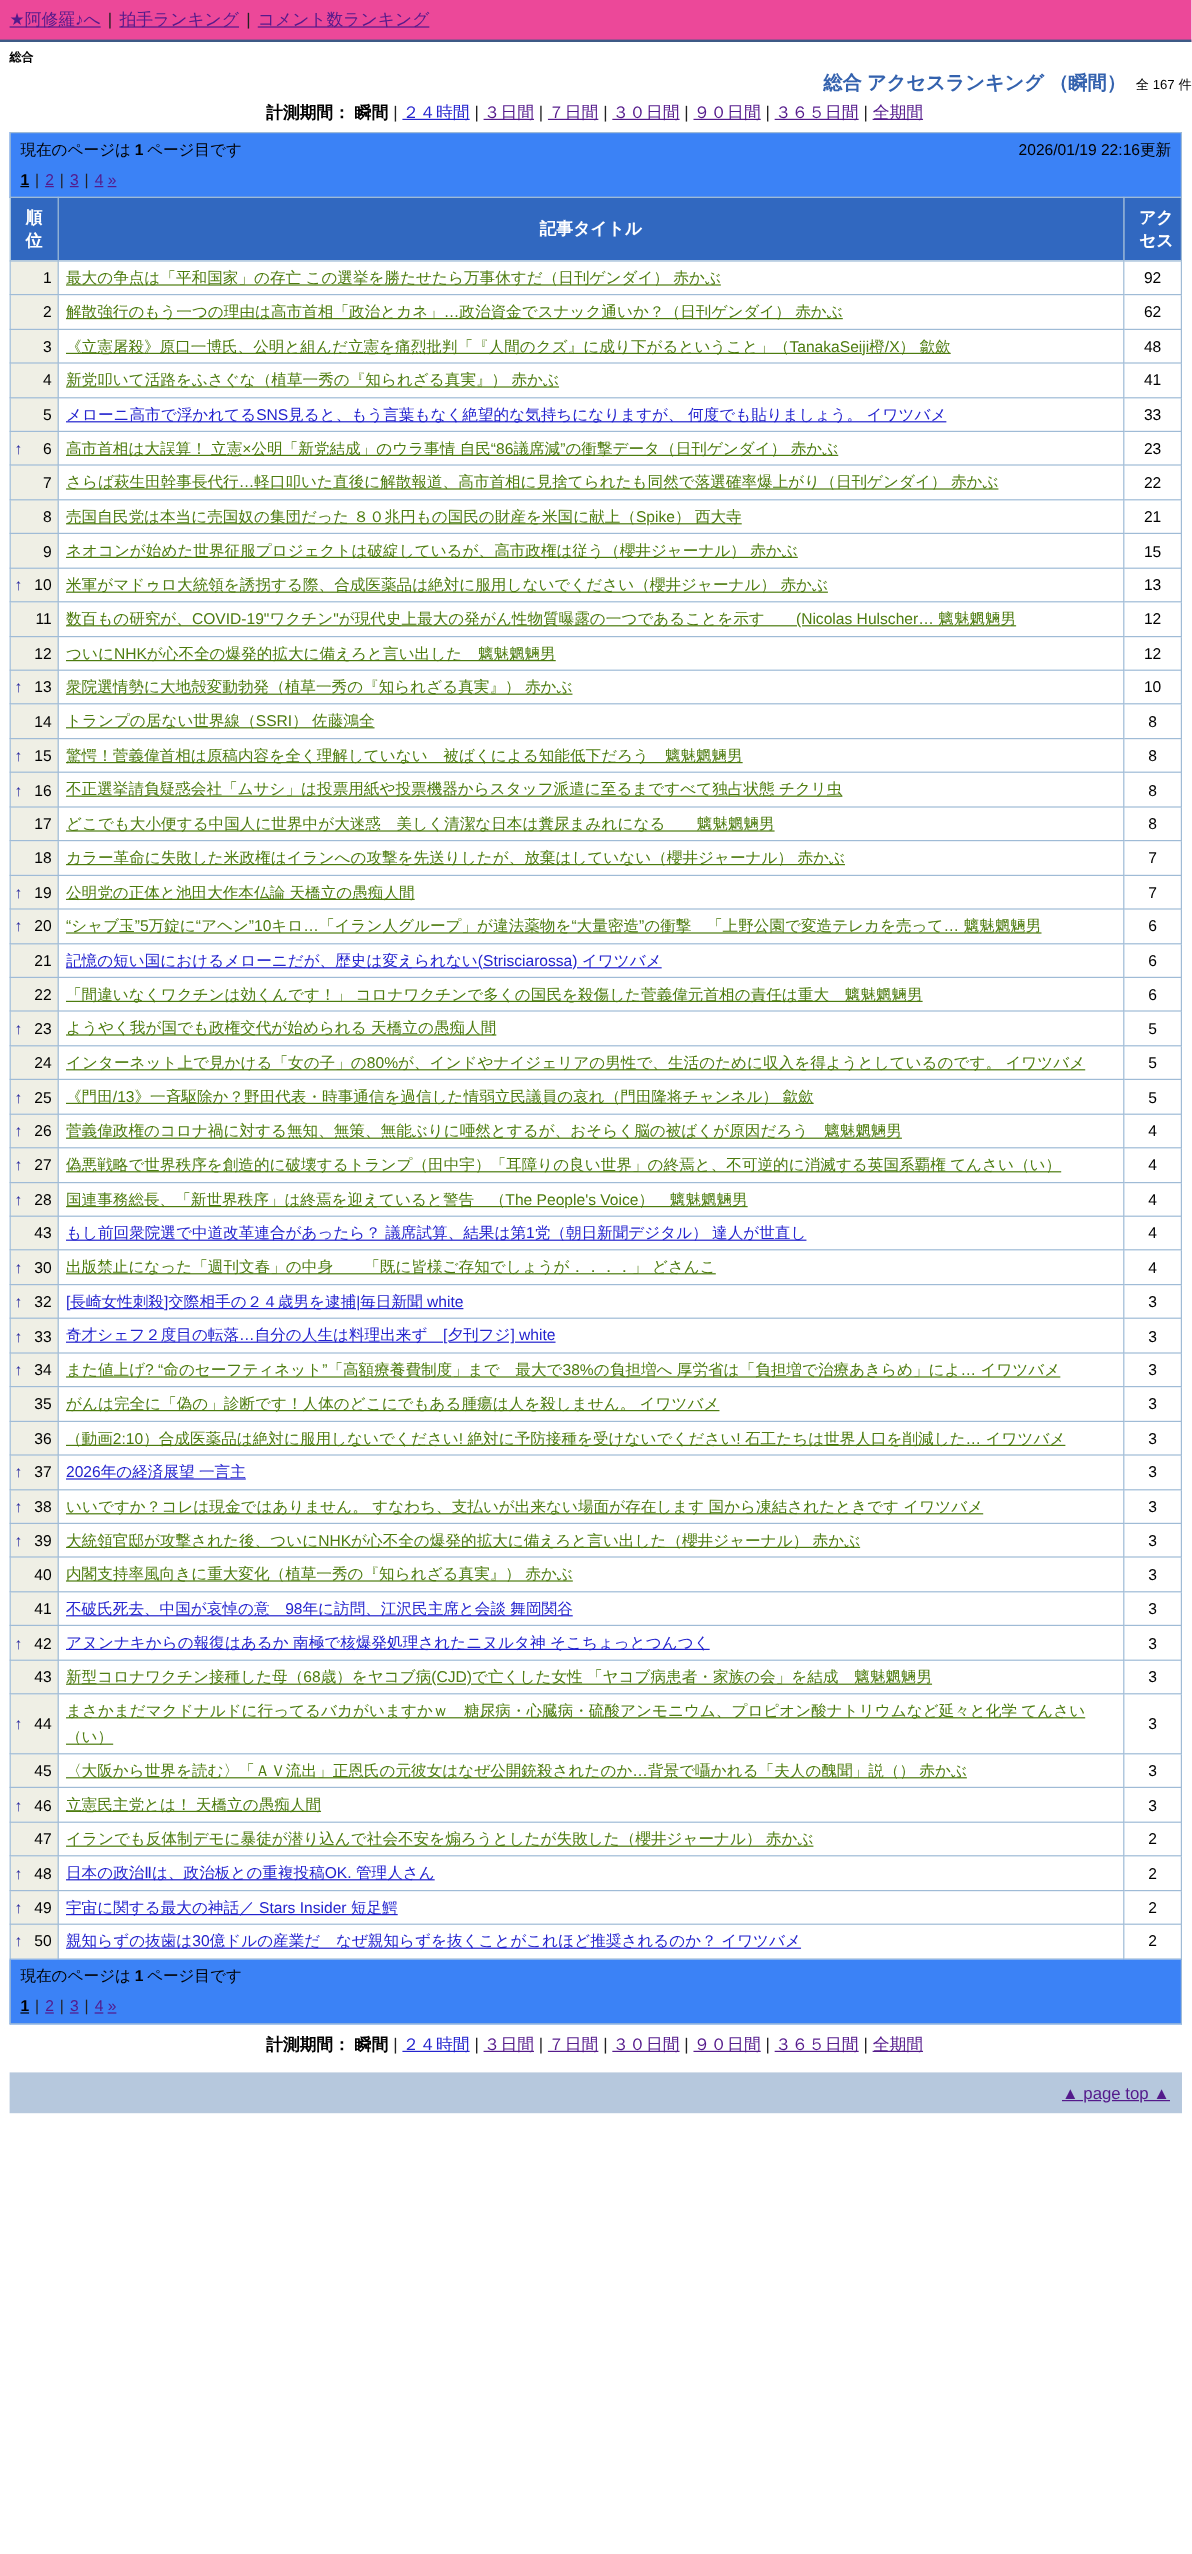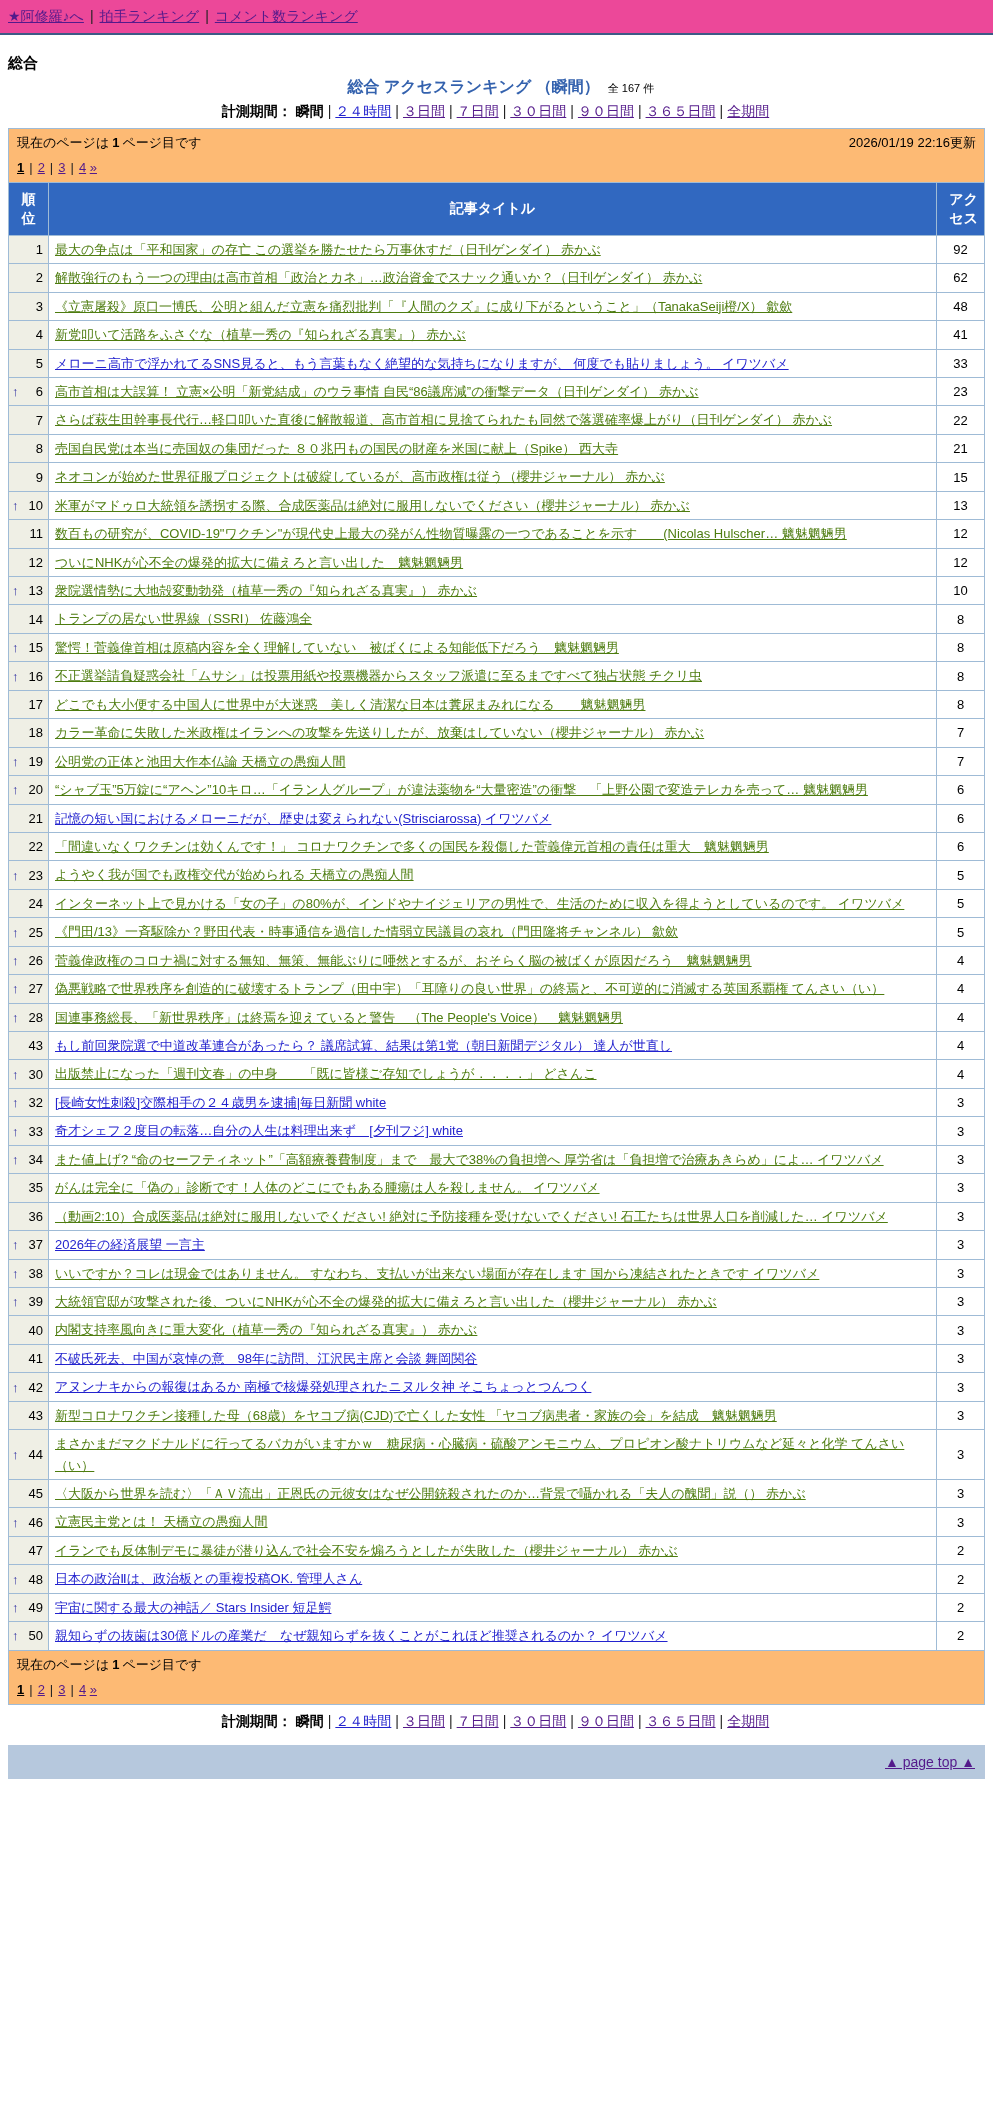--- a/index.html
+++ b/index.html
@@ -4,35 +4,35 @@
 <style>
   * { box-sizing: border-box; }
   html,body { margin:0; padding:0; background:#fff; }
   body { font-family: "Liberation Sans", "DejaVu Sans", sans-serif; color:#000; }
 
   
   .topnav { background:#ec4899; border-bottom:2px solid #3D5A86; padding:8px 8px 7px; font-size:14px; }
   .topnav a { color:#541A8B; text-decoration:underline; }
   .topnav .sep { color:#222; margin:0 6px; }
 
-  .section-label { font-size:15px; font-weight:bold; padding:6px 0 0 8px;margin-top:13px; }
-
-  .title-line { margin-left:35%; width:65%; text-align:left; padding-top:4px; white-space:nowrap; }
+  .section-label { font-size:10px; font-weight:bold; padding:6px 0 0 8px; }
+
+  .title-line { margin-left:35%; width:65%; text-align:right; padding-top:4px; white-space:nowrap; }
   .page-title { font-size:16px; font-weight:bold; color:#3462AE; }
   .total-count { font-size:11px; color:#000; margin-left:8px; }
 
   .period-line { text-align:center; font-size:14px; padding:5px 2px 7px 0; }
   .period-line .plabel, .period-line .pcurrent { font-weight:bold; color:#000; }
   .period-line a { color:#541A8B; text-decoration:underline; }
   .period-line a.blue { color:#2323CE; }
   .period-line .sep { color:#222; margin:0 4px; }
 
   .content { margin:0 8px; }
 
-  .band { background:#fdba74; border:1px solid #9FBBD6; padding:5px 8px 4px; font-size:13px; }
+  .band { background:#3b82f6; border:1px solid #9FBBD6; padding:5px 8px 4px; font-size:13px; }
   .band-row { display:flex; justify-content:space-between; }
   .band-row b { margin:0 3px; }
   .pager { padding:8px 0 3px; font-size:13px; }
   .pager .cur { font-weight:bold; text-decoration:underline; color:#000; }
   .pager a { color:#541A8B; text-decoration:underline; }
   .pager .sep { margin:0 5px; color:#222; }
   .band.bottom { border-top:none; }
 
   table.rank-table { width:100%; border-collapse:collapse; border:1px solid #9FBBD6; margin-top:-1px; }
   table.rank-table th, table.rank-table td { border:1px solid #9FBBD6; }

